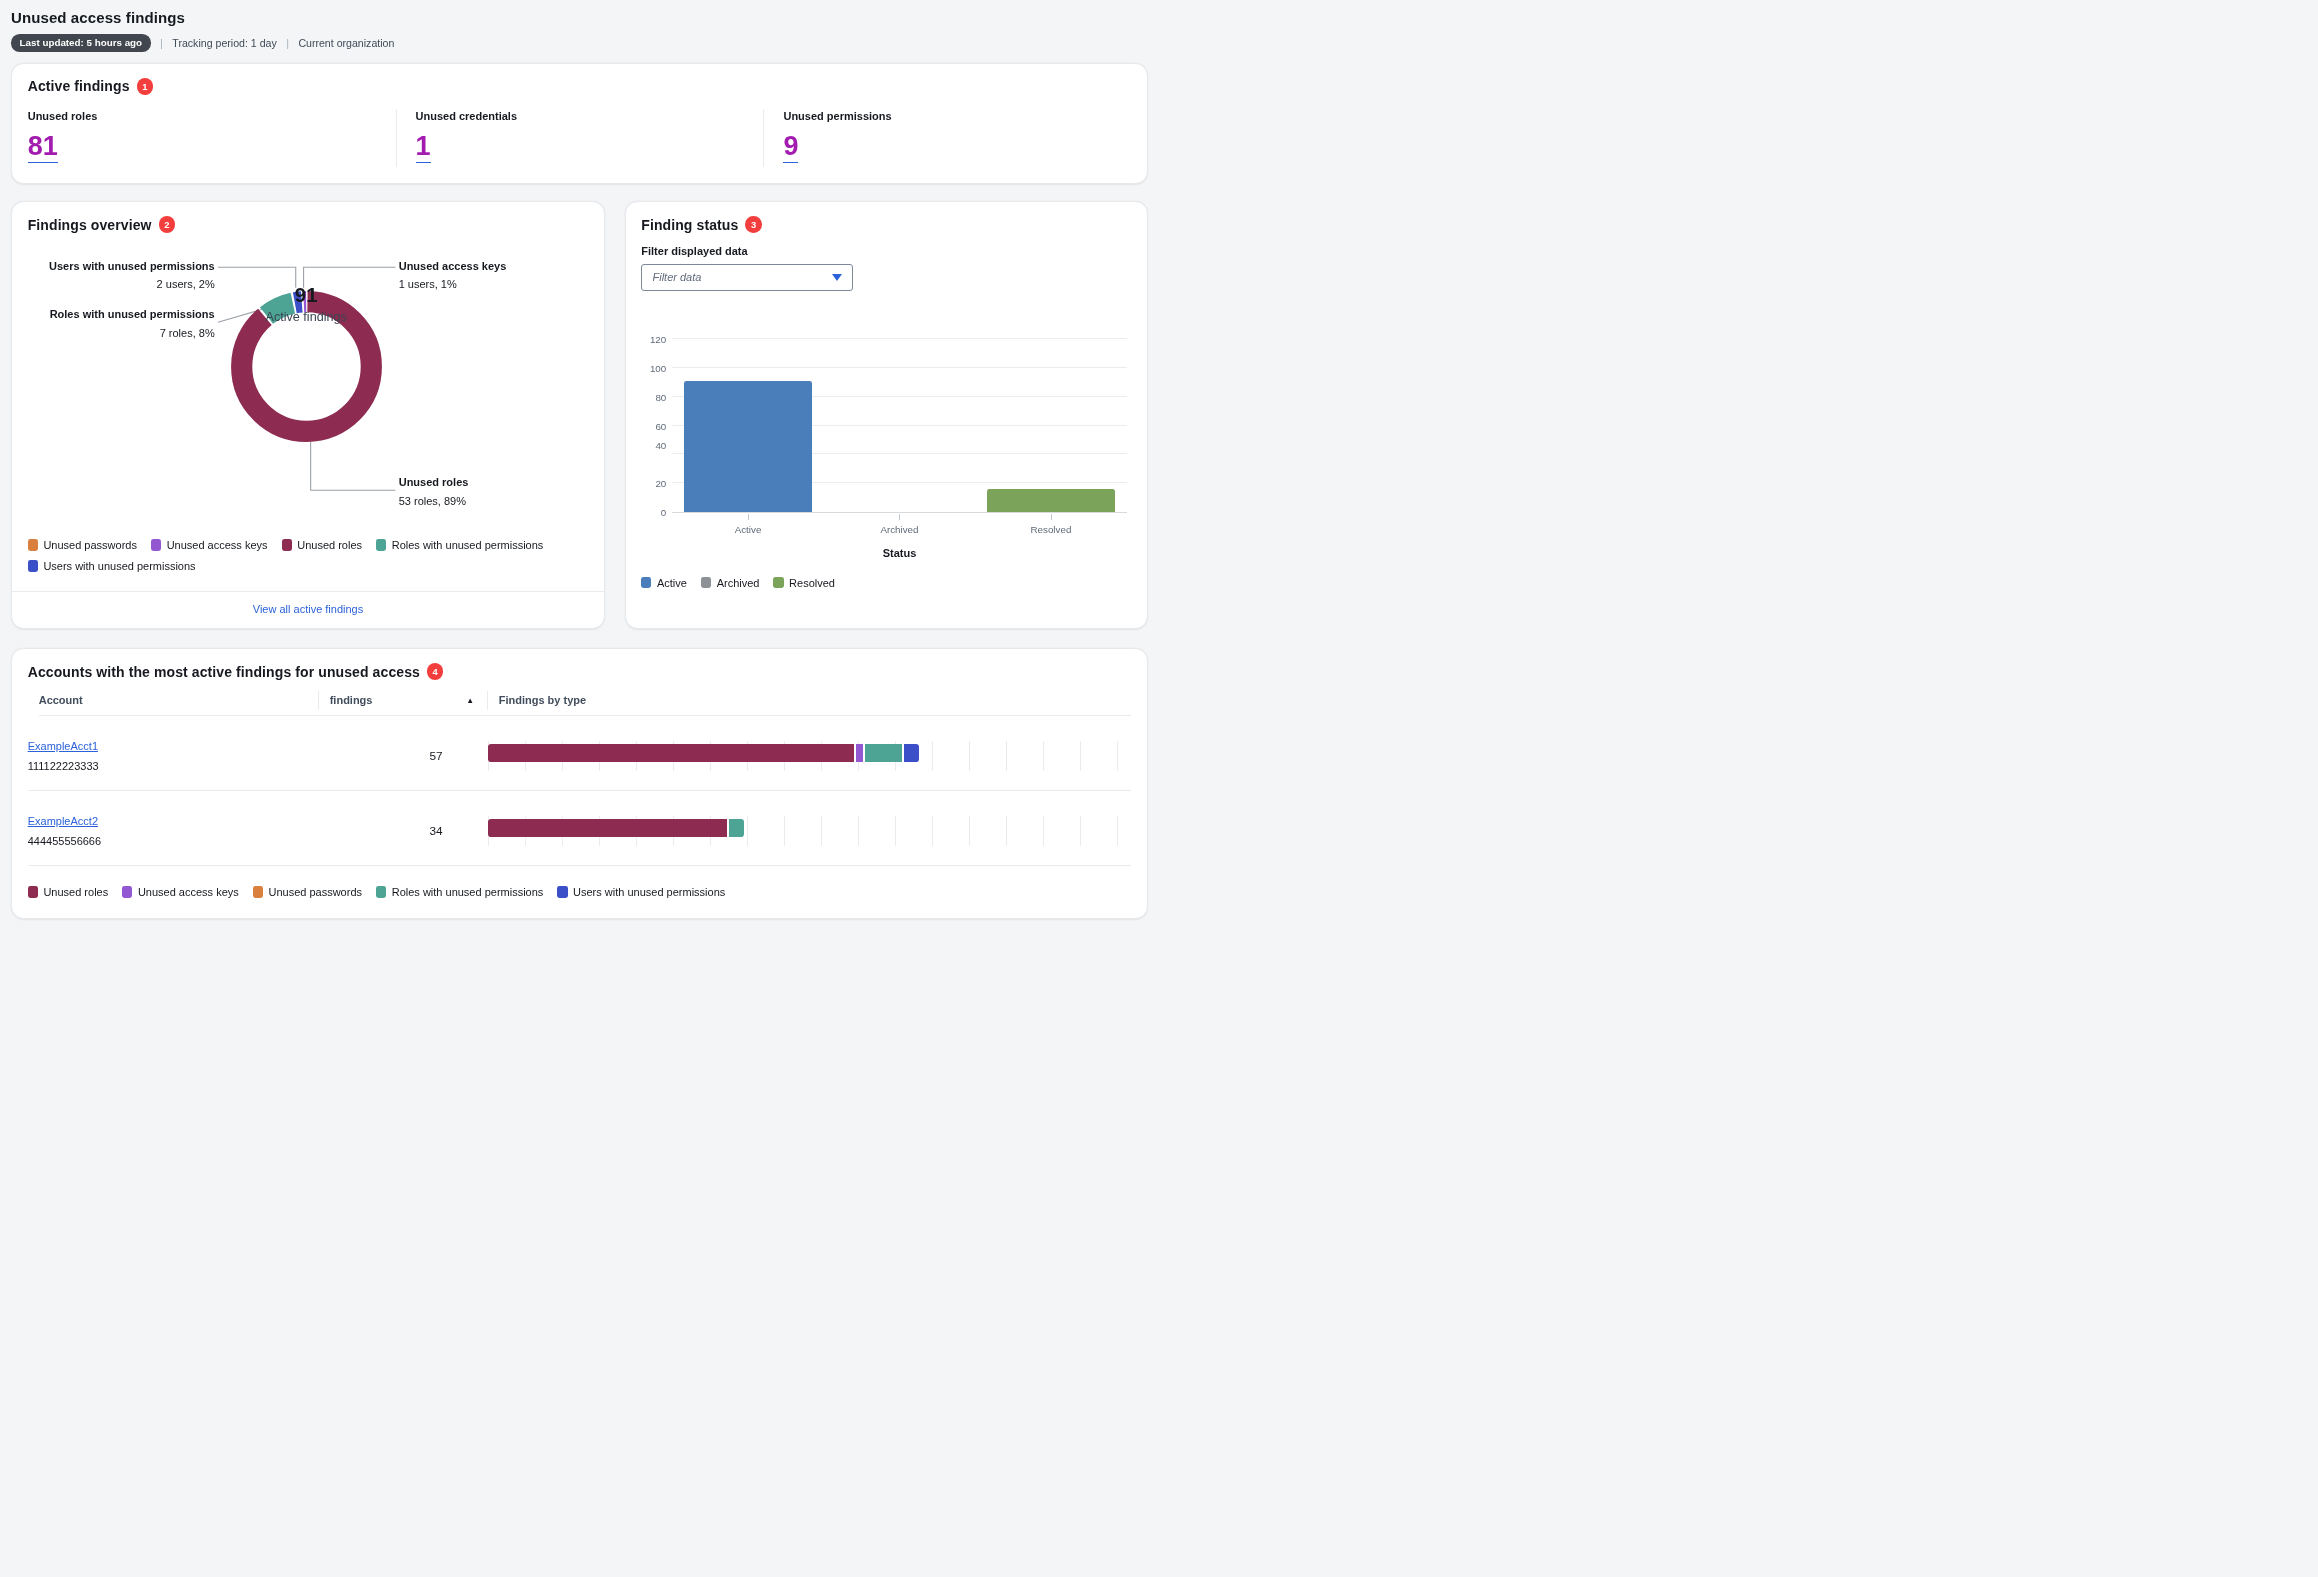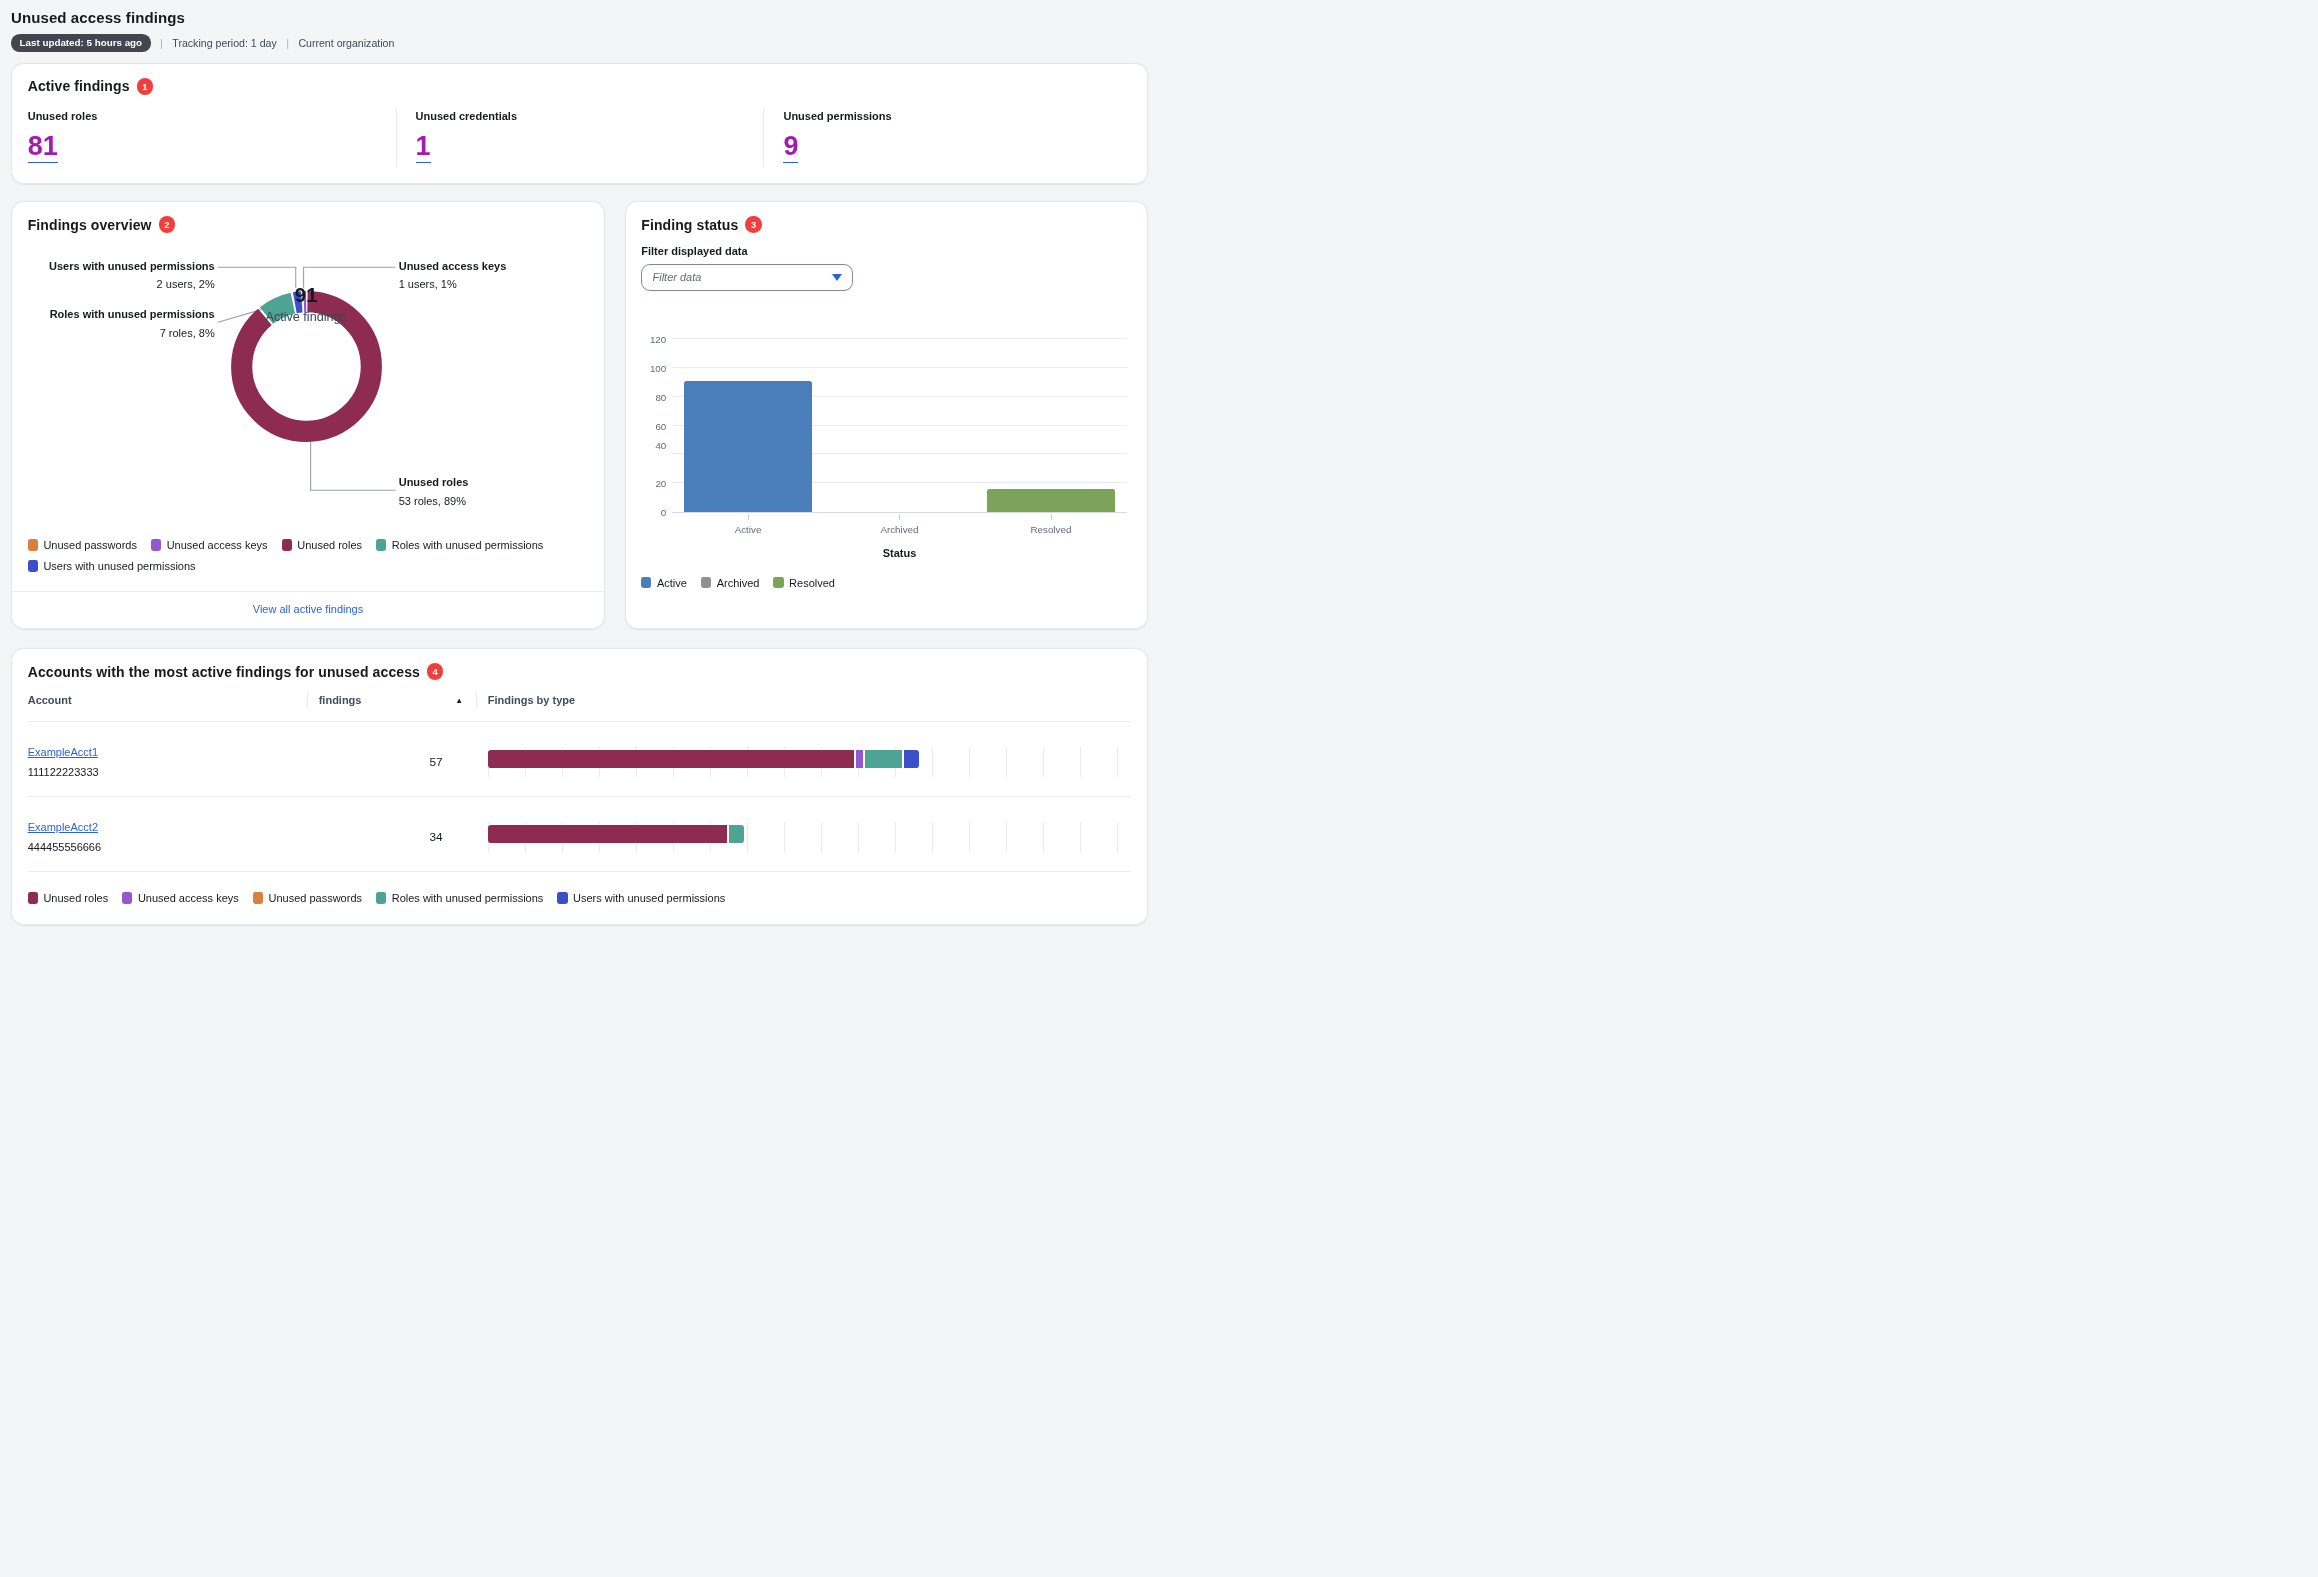--- a/index.html
+++ b/index.html
@@ -76,21 +76,21 @@
   .legend-item i { width:10.2px; height:11.8px; border-radius:2.4px; display:inline-block; flex:none; }
 
   .card-footer {
     border-top:0.8px solid #e9ebed; text-align:center; padding:10.2px 0 11.8px 0; margin-top:11px;
   }
   .footer-link { color:#2b62d9; font-size:11px; text-decoration:none; cursor:pointer; }
 
   
   .filter-label { font-size:11px; font-weight:700; display:block; margin-top:12.6px; }
   .select-box {
-    margin-top:6.3px; width:212px; height:27px; border:1.6px solid #7d8998; border-radius:9px;
+    margin-top:6.3px; width:212px; height:27px; border:1.6px solid #7d8998; border-radius:3px;
     display:flex; align-items:center; justify-content:space-between;
     padding:0 10.2px; cursor:pointer; background:#fff;
   }
   .select-placeholder { font-size:11px; font-style:italic; color:#5f6b7a; }
   .caret-down {
     width:0; height:0; border-left:5.5px solid transparent; border-right:5.5px solid transparent;
     border-top:7px solid #2b62d9;
   }
   .status-chart { margin-top:49px; }
   .plot { position:relative; height:173px; margin:0 4.7px 0 31px; border-bottom:1.6px solid #d6dadd; }
@@ -106,21 +106,21 @@
   .xlabels { display:flex; margin:11px 4.7px 0 31px; }
   .xlabel { flex:1; text-align:center; font-size:9.8px; color:#5f6b7a; }
   .xtitle { margin:12.6px 4.7px 0 31px; text-align:center; font-size:11px; font-weight:700; }
   .status-legend { margin-top:17.3px; }
 
   
   .accounts-card { margin-top:19px; }
   .acct-table { margin-top:11px; }
   .thead {
     display:grid; grid-template-columns:279px 169px 1fr; align-items:center;
-    border-bottom:1.6px solid #e9ebed; padding-bottom:11px;
+    border-bottom:1.6px solid #e9ebed; padding-bottom:5px;margin-left:11px;
   }
   .th { font-size:11px; font-weight:700; color:#414d5c; }
   .th-findings, .th-bytype {
     border-left:0.8px solid #e9ebed; padding-left:11px; height:19px;
     display:flex; align-items:center;
   }
   .th-findings { cursor:pointer; }
   .sort-arrow { margin-left:auto; margin-right:12.6px; font-size:7.9px; color:#16191f; }
   .trow {
     display:grid; grid-template-columns:279px 169px 1fr; align-items:center;

